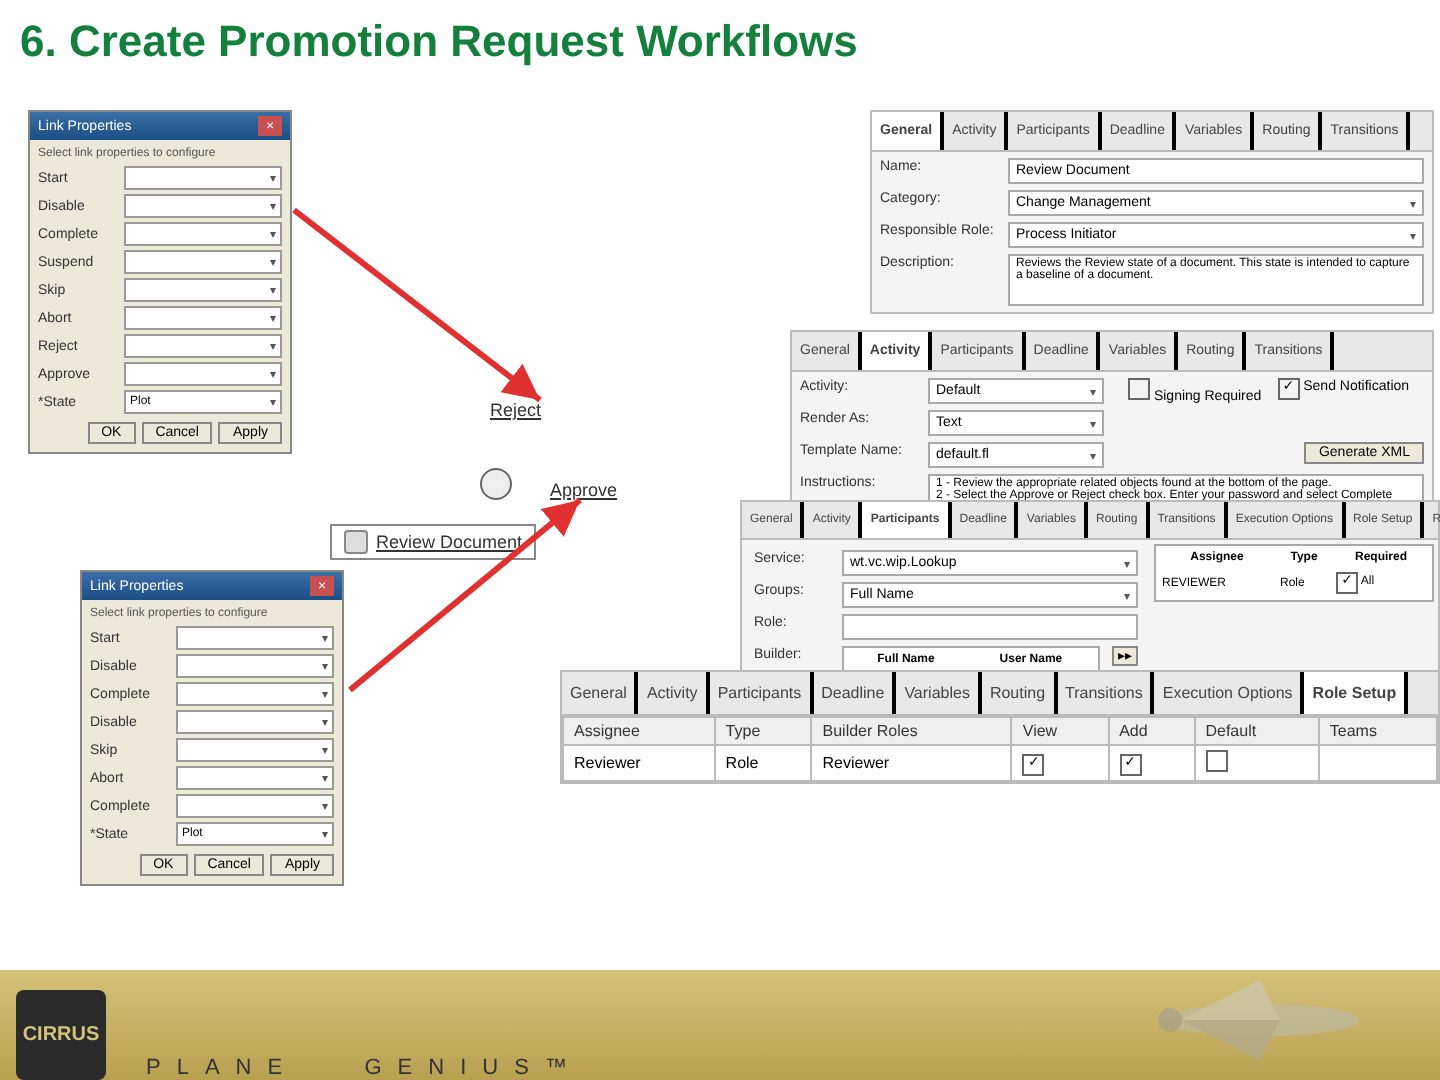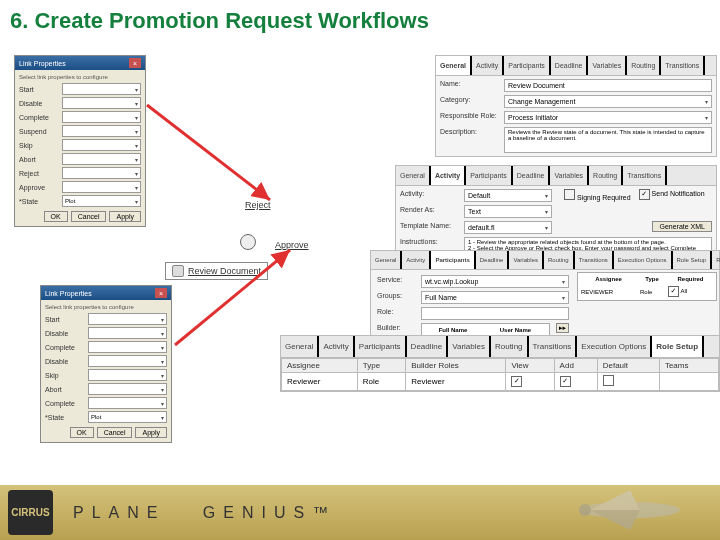--- a/index.html
+++ b/index.html
@@ -22,24 +22,24 @@
 .plbl{width:60px;color:#333;padding-top:1px}
 .pval{flex:1;background:#fff;border:1px solid #aaa;padding:1px 3px;min-height:9px;display:flex;align-items:center;justify-content:space-between}
 .pval.drop::after{content:"▾";font-size:6px;color:#555}
 .flow{position:absolute;font-size:9px;color:#333}
 .flow-box{border:1px solid #888;background:#fff;padding:2px 6px;display:inline-flex;align-items:center;gap:4px}
 .flow-ico{width:10px;height:10px;border:1px solid #888;border-radius:2px;background:#ddd}
 .tbl{position:absolute;font-size:8px;border-collapse:collapse;background:#fff}
 .tbl th,.tbl td{border:1px solid #bbb;padding:2px 5px;text-align:left}
 .tbl th{background:#eee;font-weight:normal;color:#333}
 .cb{width:9px;height:9px;border:1px solid #666;display:inline-block;text-align:center;line-height:8px;font-size:7px}
-.footer{position:absolute;bottom:0;left:0;right:0;height:55px;background:linear-gradient(#d4c27a,#b8a050);display:flex;align-items:center}
+.footer{position:absolute;bottom:0;left:0;right:0;height:55px;background:linear-gradient(#d4c27a,#b8a050);display:flex;align-items:flex-end}
 .logo{width:45px;height:45px;background:#2a2a2a;margin-left:8px;border-radius:4px;display:flex;align-items:center;justify-content:center}
 .logo-c{color:#d4c27a;font-size:10px;font-weight:bold;position:relative}
-.brand{margin-left:20px;color:#333;font-size:16px;letter-spacing:8px}
+.brand{margin-left:20px;color:#333;font-size:11px;letter-spacing:8px}
 .plane{position:absolute;right:10px;bottom:5px;width:180px;height:60px;opacity:0.5}
 svg.redarrow{position:absolute;pointer-events:none}
 </style>
 </head>
 <body>
 
 <div class="title">6. Create Promotion Request Workflows</div>
 
 <div class="dlg" style="top:55px;left:14px;width:130px">
   <div class="dlg-bar">

